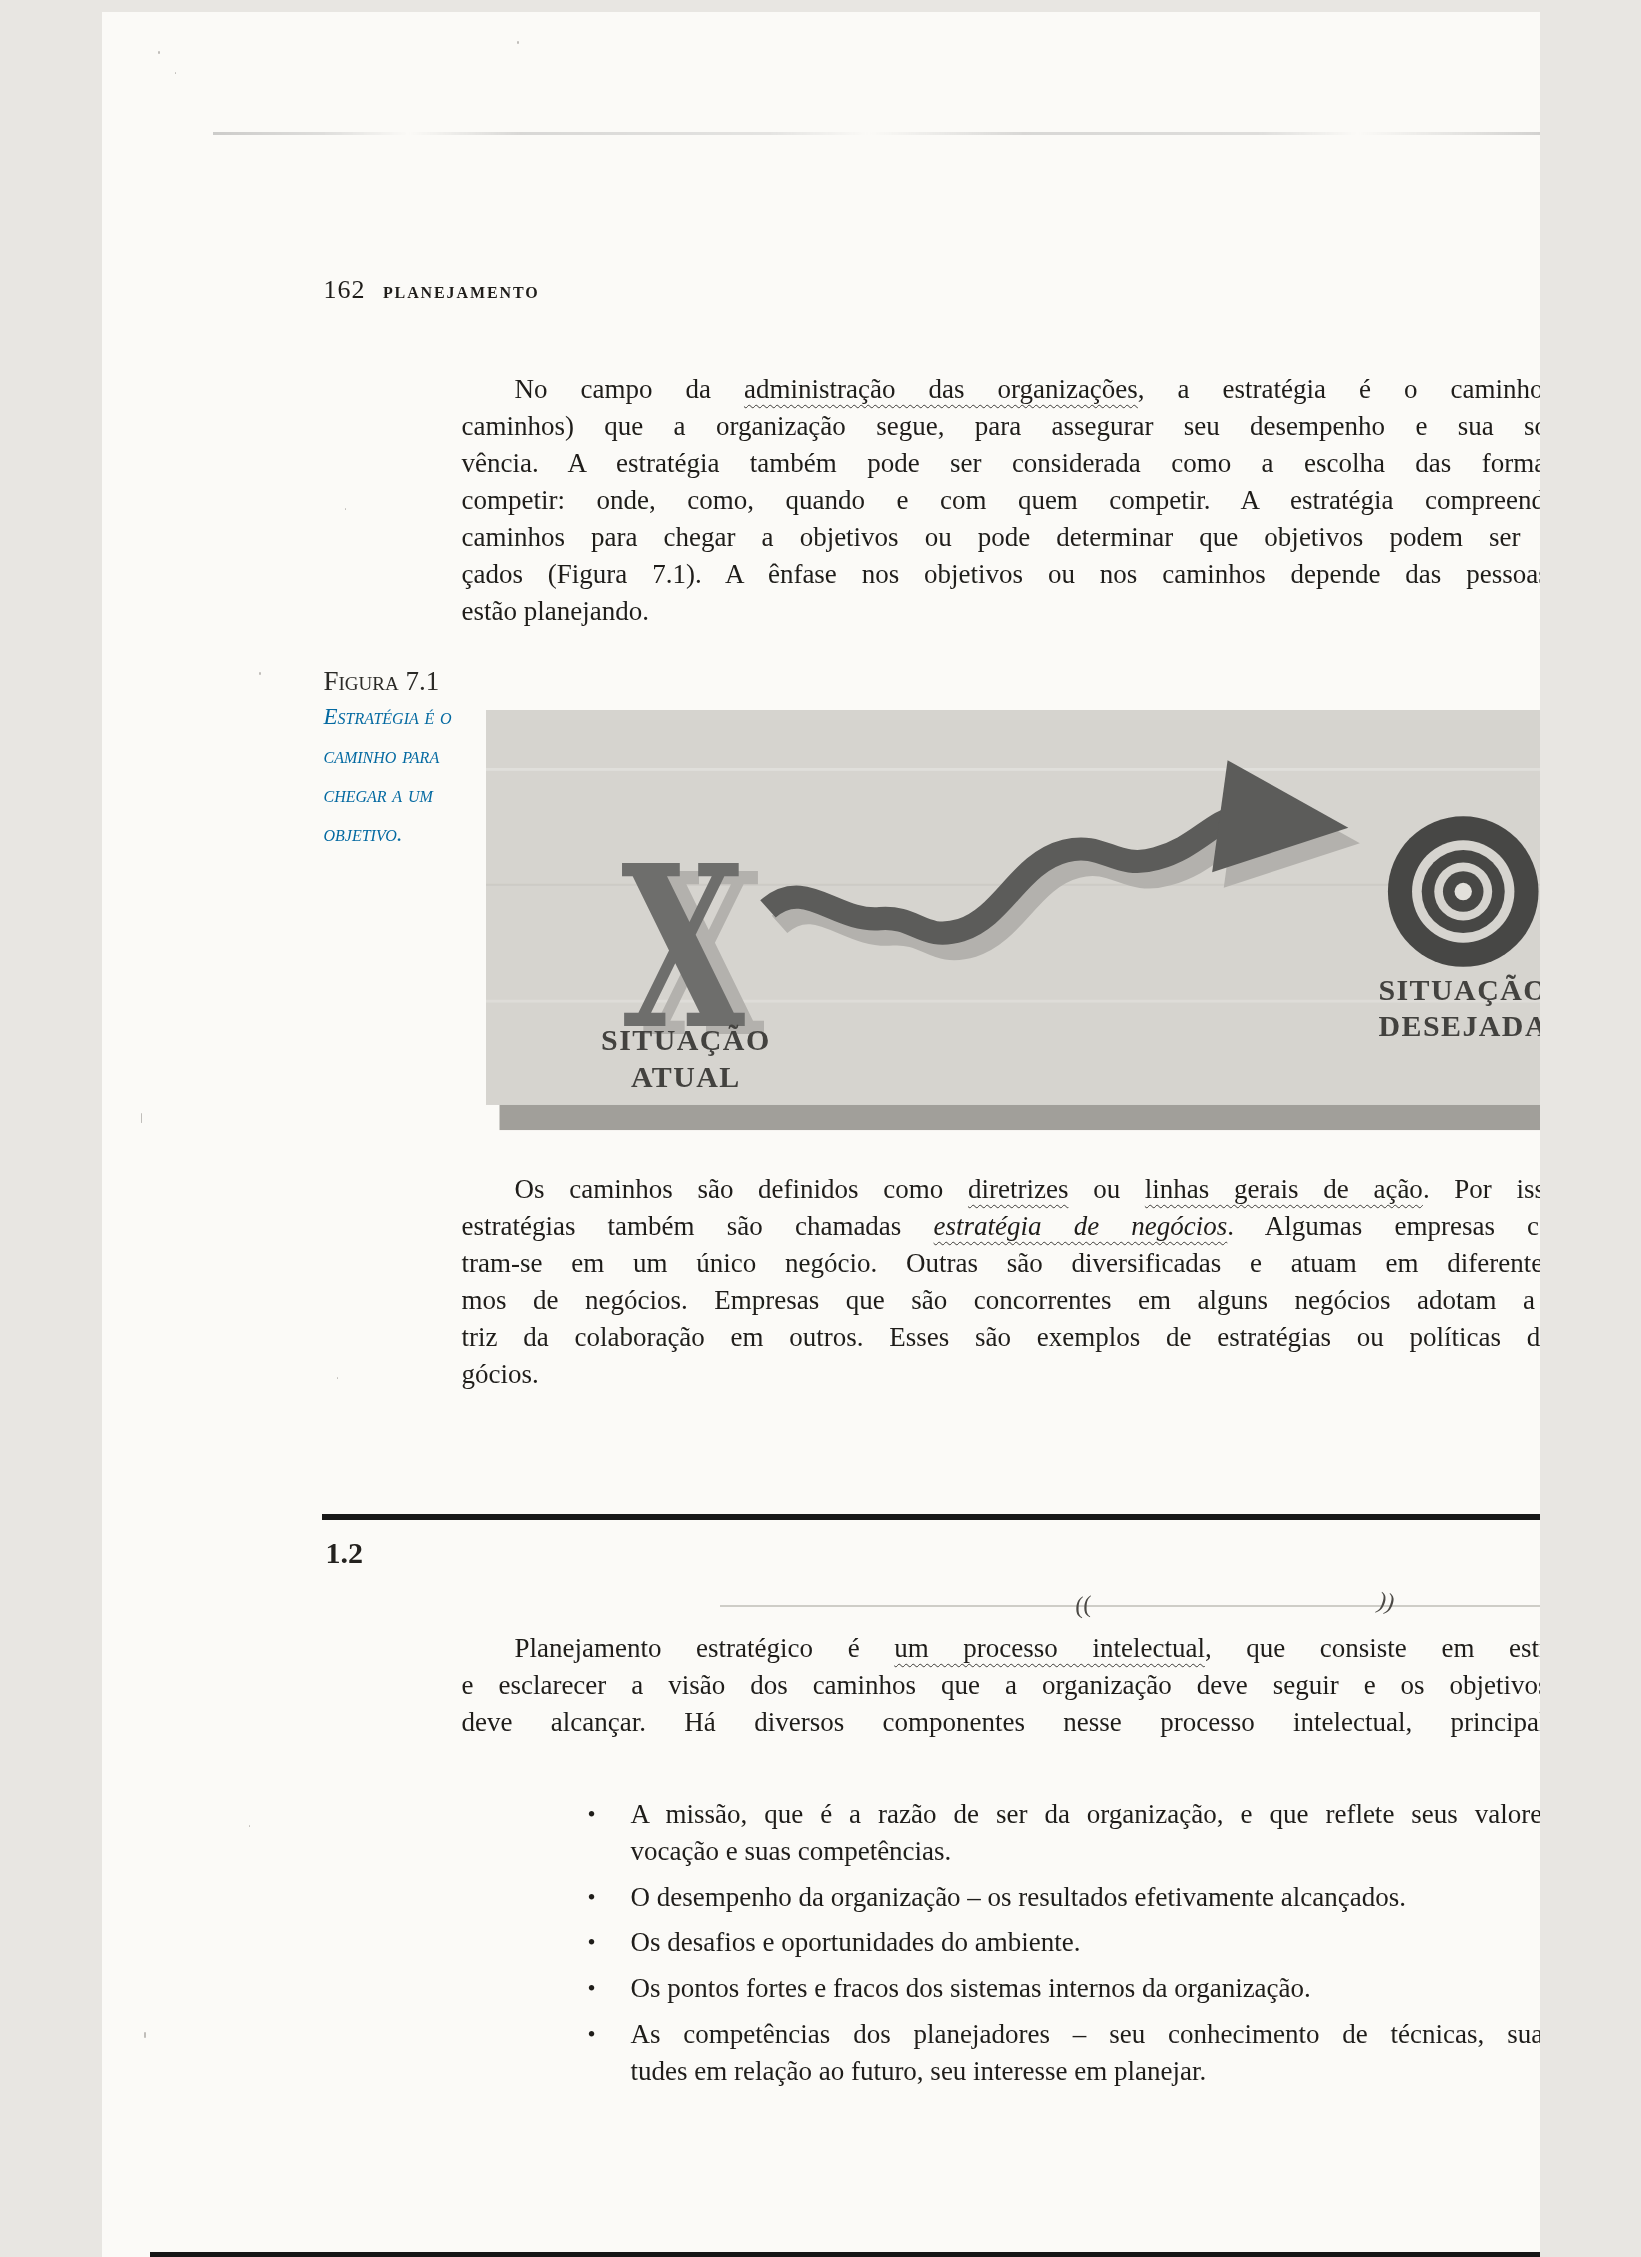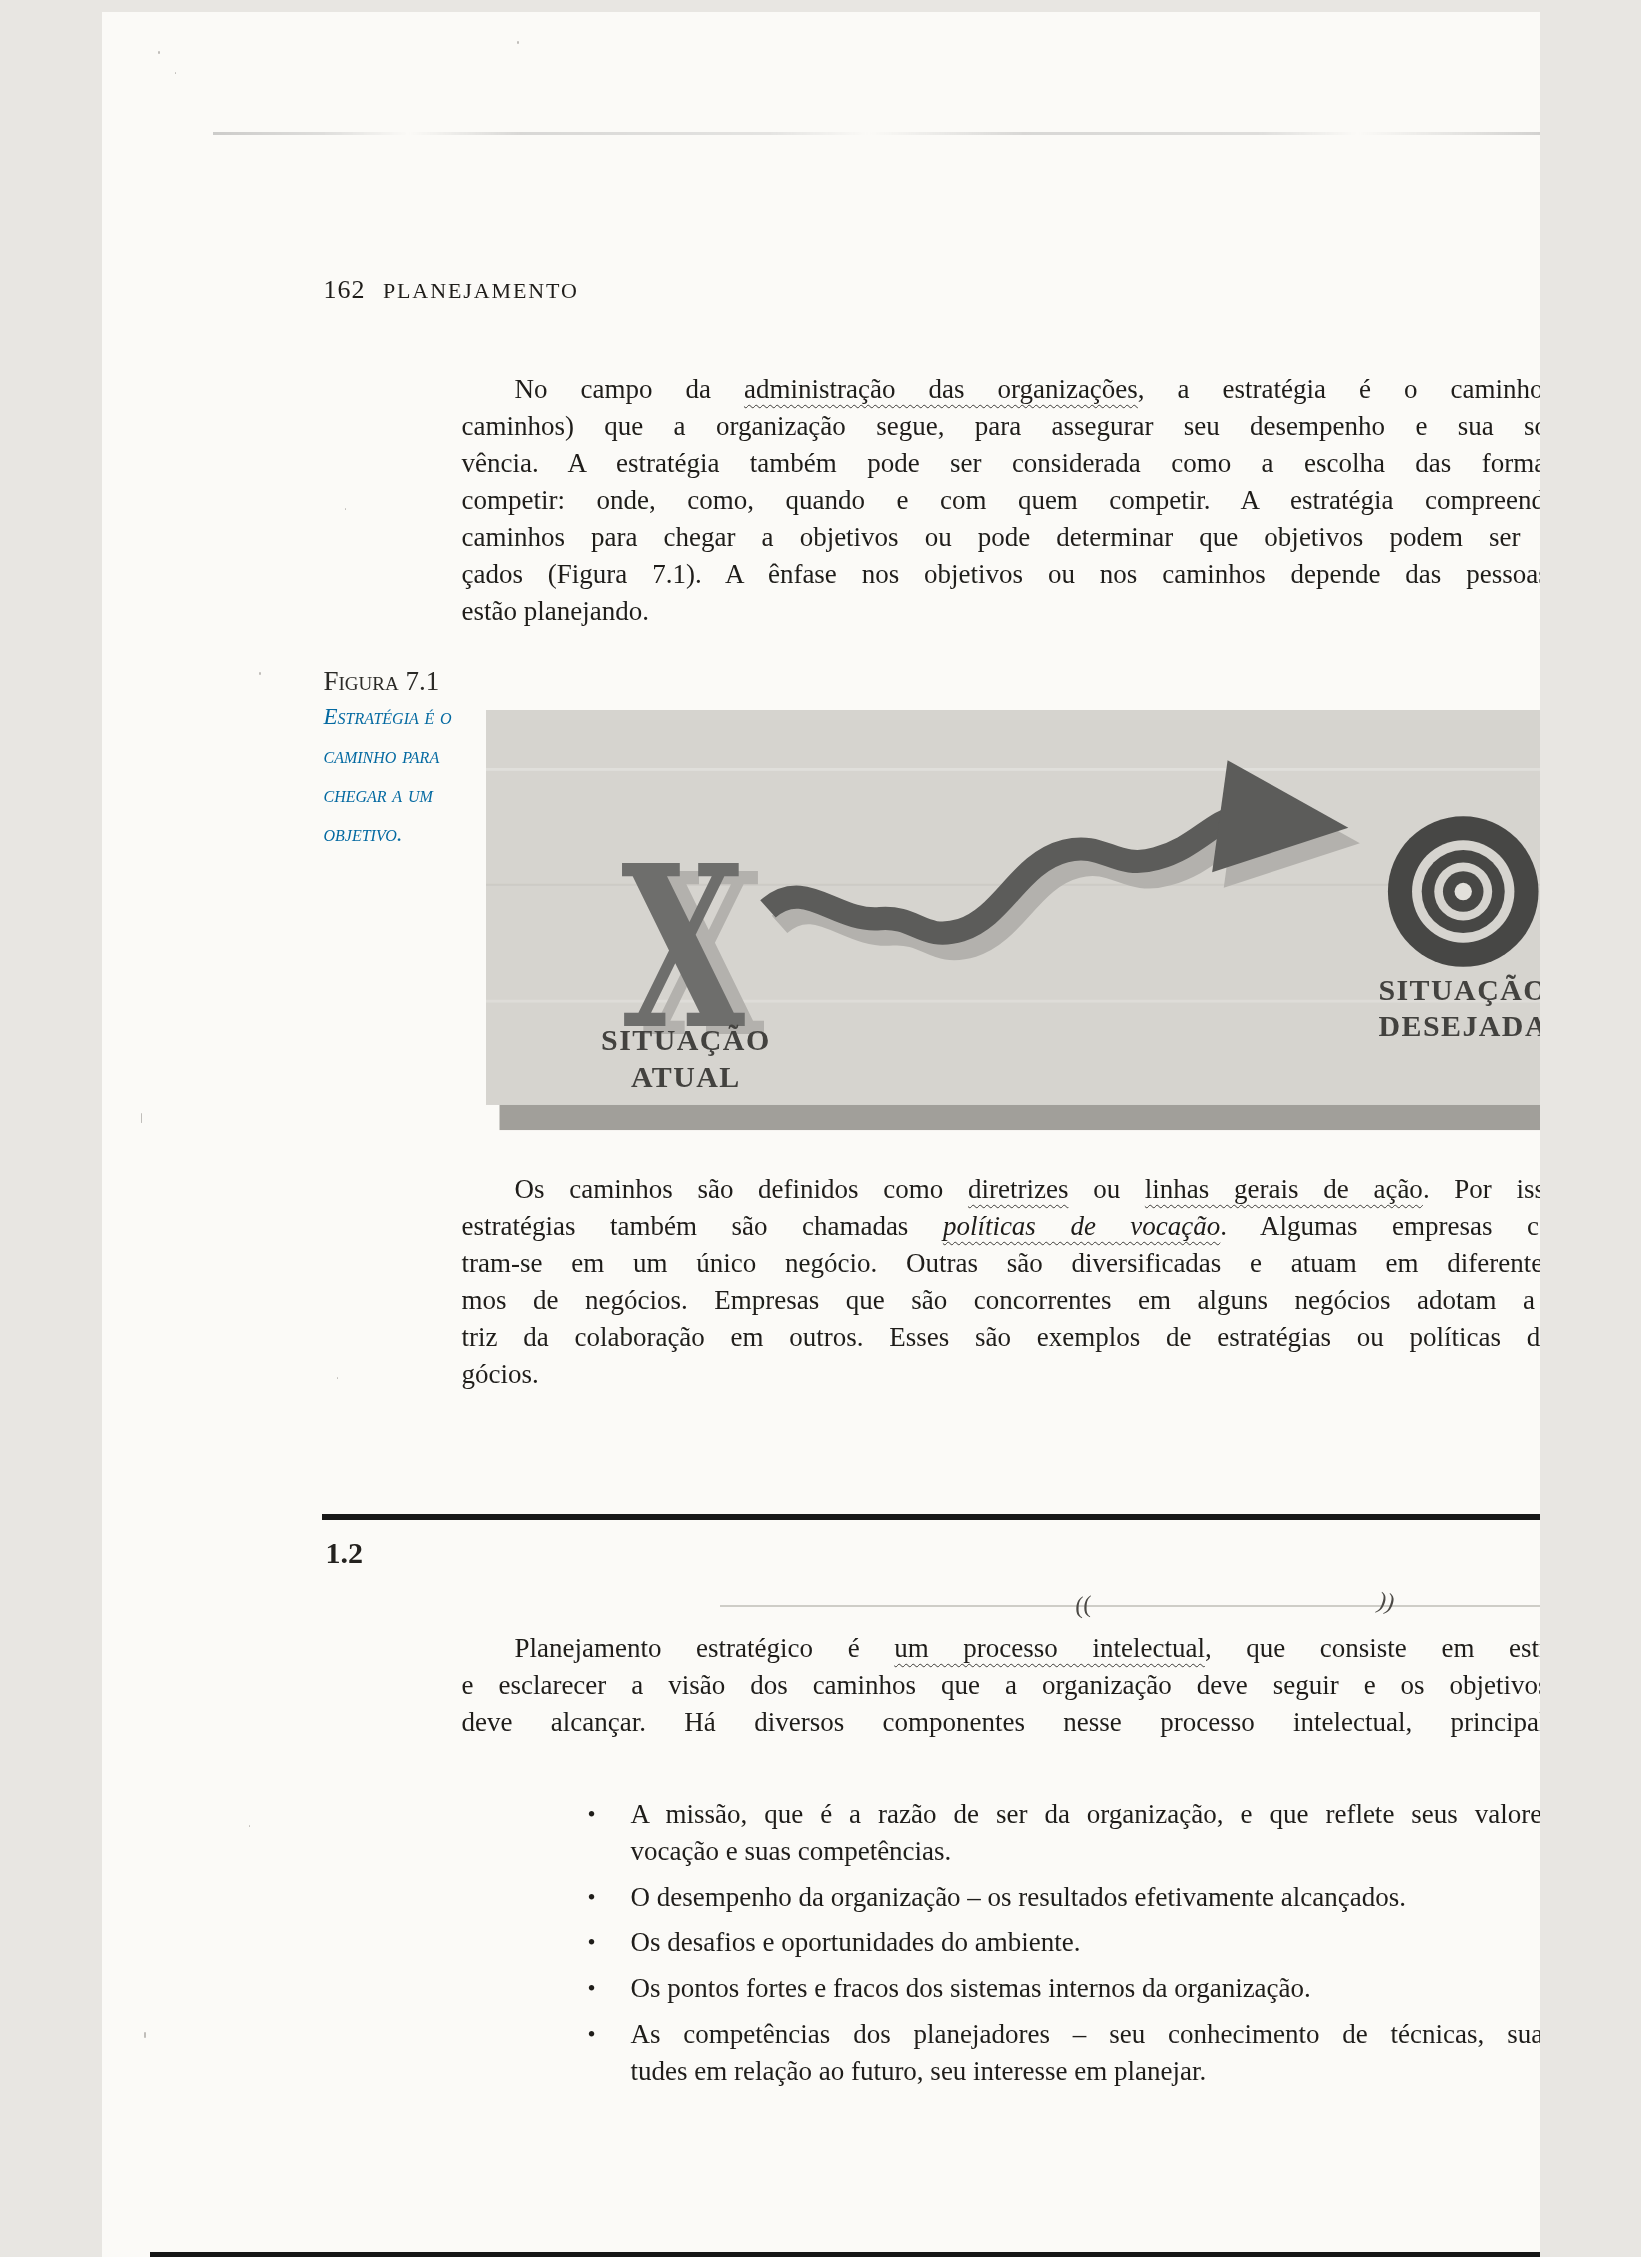--- a/index.html
+++ b/index.html
@@ -13,21 +13,21 @@
   
   .bodytext{position:absolute;left:360px;width:1151px;font-size:27px;line-height:37px;}
   .jline{text-align:justify;text-align-last:justify;white-space:normal;}
   .jline.last{text-align-last:left;}
   .jline.ind{text-indent:53px;}
   .hu{text-decoration-line:underline;text-decoration-style:wavy;text-decoration-color:#3c3a36;text-decoration-thickness:1.4px;text-underline-offset:5.8px;}
   .iu{font-style:italic;text-decoration-line:underline;text-decoration-style:wavy;text-decoration-color:#3c3a36;text-decoration-thickness:1.4px;text-underline-offset:5.8px;}
   
   .pagehead{position:absolute;left:222px;top:263px;display:flex;align-items:baseline;gap:17.4px;}
   .pagehead .num{font-size:26px;letter-spacing:1px;}
-  .pagehead .ttl{font-size:22px;letter-spacing:1.9px;}
+  .pagehead .ttl{font-size:16px;letter-spacing:1.9px;font-weight:bold;}
   
   .figcap{position:absolute;left:222px;top:654px;width:145px;}
   .figcap .lab{font-variant:small-caps;font-size:27px;color:#2b2a27;}
   .figcap .cline{font-variant:small-caps;font-style:italic;font-size:23px;line-height:39px;color:#0369a1;}
   .figcap .cline:first-of-type{margin-top:5.8px;}
   
   .rule{position:absolute;left:220px;top:1502px;width:1291px;height:5.8px;background:#181818;}
   .sechead{position:absolute;left:224px;top:1524px;display:flex;align-items:flex-end;gap:43px;}
   .sechead .snum{font-size:30px;font-weight:bold;color:#24221f;}
   .sechead .sttl{font-variant:small-caps;font-weight:bold;font-size:29px;letter-spacing:0.5px;color:#24221f;}
@@ -130,21 +130,21 @@
     <g font-family="'Liberation Serif','DejaVu Serif',serif" font-weight="bold" font-size="31" fill="#43423f" letter-spacing="1.5" text-anchor="middle">
       <text x="207" y="352">SITUAÇÃO</text>
       <text x="207" y="390">ATUAL</text>
       <text x="1012" y="300">SITUAÇÃO</text>
       <text x="1012" y="338">DESEJADA</text>
     </g>
   </svg>
 
   <div class="bodytext" style="top:1159px">
       <div class="jline ind"><span>Os caminhos são definidos como </span><span class="hu">diretrizes</span><span> ou </span><span class="hu">linhas gerais de ação</span><span>. Por isso, as</span></div>
-      <div class="jline"><span>estratégias também são chamadas </span><span class="iu">políticas de vocação</span><span>. Algumas empresas concen-</span></div>
+      <div class="jline"><span>estratégias também são chamadas </span><span class="iu">estratégia de negócios</span><span>. Algumas empresas concen-</span></div>
       <div class="jline"><span>tram-se em um único negócio. Outras são diversificadas e atuam em diferentes ra-</span></div>
       <div class="jline"><span>mos de negócios. Empresas que são concorrentes em alguns negócios adotam a dire-</span></div>
       <div class="jline"><span>triz da colaboração em outros. Esses são exemplos de estratégias ou políticas de ne-</span></div>
       <div class="jline last"><span>gócios.</span></div>
     </div>
 
   <div class="rule"></div>
   <div class="sechead">
     <span class="snum">1.2</span>
   </div>

